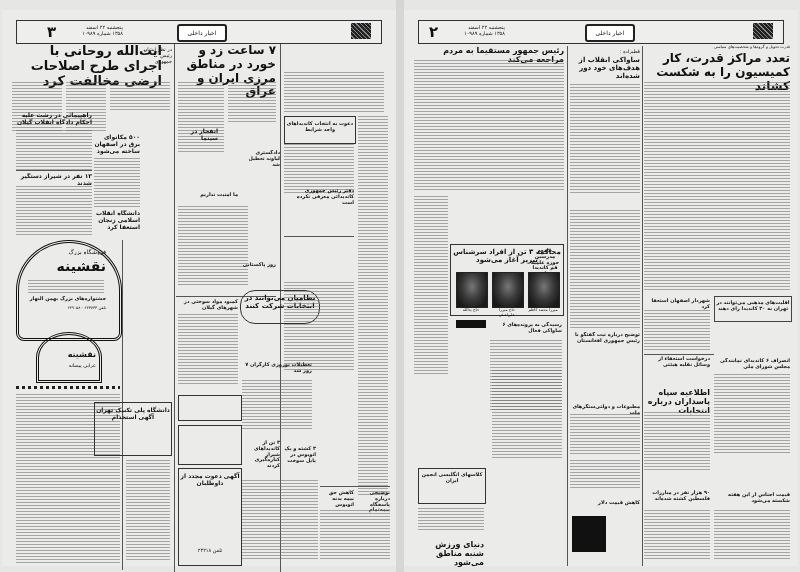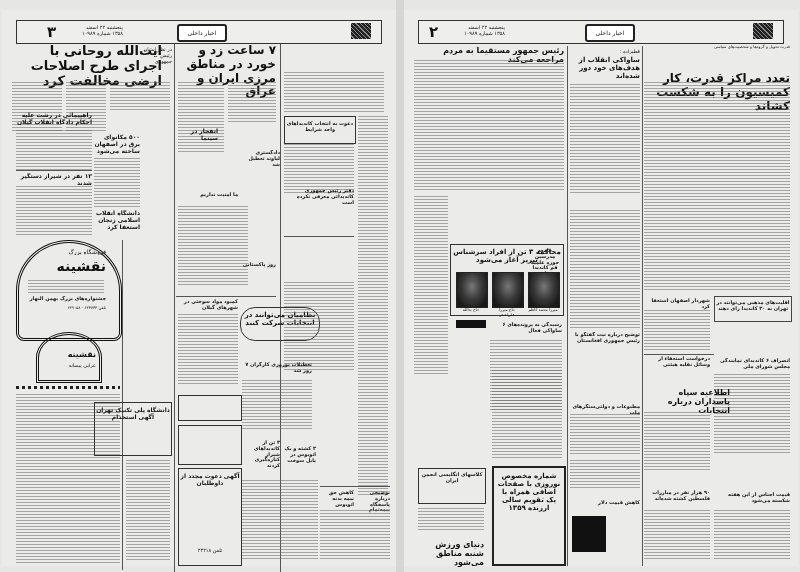--- a/index.html
+++ b/index.html
@@ -82,21 +82,21 @@
     <div class="text" style="left:176px;top:72px;width:46px;height:70px;"></div>
     <div class="text" style="left:226px;top:72px;width:48px;height:40px;"></div>
     <div class="blk hl" style="left:176px;top:118px;width:40px;font-size:6px;">انفجار در سینما</div>
     <div class="blk hl" style="left:244px;top:140px;width:34px;font-size:5px;">دادگستری لیاوند تعطیل شد</div>
     <div class="blk hl" style="left:176px;top:182px;width:60px;font-size:5px;">ما امنیت نداریم</div>
     <div class="text" style="left:176px;top:196px;width:70px;height:80px;"></div>
     <div class="blk hl" style="left:240px;top:252px;width:34px;font-size:5px;">روز پاکستانی</div>
     <div class="rule-h" style="left:174px;top:286px;width:100px;"></div>
     <div class="blk hl" style="left:176px;top:289px;width:60px;font-size:5px;">کمبود مواد سوختی در شهرهای گیلان</div>
     <div class="text" style="left:176px;top:304px;width:60px;height:70px;"></div>
-    <div class="box" style="left:238px;top:297px;width:78px;height:32px;border-radius:15px;">
+    <div class="box" style="left:238px;top:280px;width:78px;height:32px;border-radius:15px;">
       <div class="hl" style="font-size:7px;margin-top:3px;">نظامیان می‌توانند در انتخابات شرکت کنند</div>
     </div>
     <div class="box" style="left:176px;top:385px;width:62px;height:24px;"></div>
     <div class="box" style="left:176px;top:415px;width:62px;height:38px;"></div>
     <div class="box" style="left:176px;top:458px;width:62px;height:96px;">
       <div class="hl" style="font-size:6px;margin-top:4px;">آگهی دعوت مجدد از داوطلبان</div>
       <div style="font-size:5px;margin-top:60px;">تلفن ۲۳۲۱۸</div>
     </div>
 
     <div class="text" style="left:282px;top:62px;width:100px;height:40px;"></div>
@@ -135,21 +135,21 @@
     <div class="blk hl" style="left:10px;top:36px;width:150px;font-size:8px;">رئیس جمهور مستقیماً به مردم مراجعه می‌کند</div>
     <div class="text" style="left:10px;top:50px;width:150px;height:130px;"></div>
     <div class="rule-v" style="left:163px;top:36px;height:520px;"></div>
 
     <div class="blk" style="left:166px;top:38px;width:70px;font-size:5px;">قطبزاده :</div>
     <div class="blk hl" style="left:166px;top:46px;width:70px;font-size:7px;">ساواکی انقلاب از هدف‌های خود دور شده‌اند</div>
     <div class="text" style="left:166px;top:74px;width:70px;height:110px;"></div>
     <div class="rule-v" style="left:238px;top:36px;height:520px;"></div>
 
     <div class="blk" style="left:240px;top:34px;width:146px;font-size:4px;">قدرت تحویل و گروه‌ها و شخصیت‌های سیاسی</div>
-    <div class="blk hl" style="left:240px;top:42px;width:146px;font-size:12px;margin-top:20px;">تعدد مراکز قدرت، کار کمیسیون را به شکست کشاند</div>
+    <div class="blk hl" style="left:240px;top:42px;width:146px;font-size:12px;">تعدد مراکز قدرت، کار کمیسیون را به شکست کشاند</div>
     <div class="text" style="left:240px;top:72px;width:146px;height:210px;"></div>
 
     <div class="box" style="left:46px;top:234px;width:112px;height:70px;">
       <div class="hl" style="font-size:7px;margin-top:3px;">محاکمه ۳ تن از افراد سرشناس تبریز آغاز می‌شود</div>
     </div>
     <div class="photo" style="left:52px;top:262px;width:30px;height:34px;"></div>
     <div class="photo" style="left:88px;top:262px;width:30px;height:34px;"></div>
     <div class="photo" style="left:124px;top:262px;width:30px;height:34px;"></div>
     <div class="caption" style="left:52px;top:297px;width:30px;">حاج یدالله</div>
     <div class="caption" style="left:88px;top:297px;width:30px;">حاج میرزا علی‌اصغر</div>
@@ -164,37 +164,34 @@
     <div class="text" style="left:166px;top:200px;width:70px;height:120px;"></div>
     <div class="blk hl" style="left:166px;top:322px;width:70px;font-size:5px;">توضیح درباره نیت گفتگو با رئیس جمهوری افغانستان</div>
     <div class="blk hl" style="left:166px;top:394px;width:70px;font-size:5px;">مطبوعات و دولتی‌ستگرهای ملت</div>
     <div class="text" style="left:166px;top:404px;width:70px;height:40px;"></div>
 
     <div class="box" style="left:14px;top:458px;width:66px;height:34px;">
       <div class="hl" style="font-size:5px;margin-top:3px;">کلاسهای انگلیسی انجمن ایران</div>
     </div>
     <div class="text" style="left:14px;top:498px;width:66px;height:22px;"></div>
     <div class="blk hl" style="left:14px;top:530px;width:66px;font-size:8px;">دنیای ورزش شنبه مناطق می‌شود</div>
-    <div class="box" style="left:88px;top:456px;width:70px;height:96px;border:2px solid #222;">
-      <div class="hl" style="font-size:7px;margin:4px 2px 0;">شماره مخصوص نوروزی با صفحات اضافی همراه با یک تقویم سالی ارزنده ۱۳۵۹</div>
-    </div>
     <div class="text" style="left:88px;top:360px;width:70px;height:90px;"></div>
     <div class="text" style="left:166px;top:450px;width:70px;height:30px;"></div>
     <div class="blk hl" style="left:166px;top:490px;width:70px;font-size:5px;">کاهش قیمت دلار</div>
     <div class="darkbox" style="left:168px;top:506px;width:34px;height:36px;"></div>
 
     <div class="box" style="left:310px;top:286px;width:76px;height:24px;border:1px solid #444;">
       <div class="hl" style="font-size:5px;margin-top:3px;">اقلیت‌های مذهبی می‌توانند در تهران به ۳۰ کاندیدا رای دهند</div>
     </div>
     <div class="blk hl" style="left:240px;top:288px;width:66px;font-size:5px;">شهردار اصفهان استعفا کرد</div>
     <div class="text" style="left:240px;top:300px;width:66px;height:40px;"></div>
     <div class="rule-h" style="left:240px;top:344px;width:70px;"></div>
     <div class="blk hl" style="left:240px;top:346px;width:66px;font-size:5px;">درخواست استعفاء از وسائل نقلیه هیئتی</div>
     <div class="blk hl" style="left:310px;top:348px;width:76px;font-size:5px;">انصراف ۶ کاندیدای نمایندگی مجلس شورای ملی</div>
     <div class="text" style="left:310px;top:364px;width:76px;height:80px;"></div>
-    <div class="blk hl" style="left:240px;top:378px;width:66px;font-size:8px;padding-left:20px;">اطلاعیه سپاه پاسداران درباره انتخابات</div>
+    <div class="blk hl" style="left:240px;top:378px;width:66px;font-size:8px;">اطلاعیه سپاه پاسداران درباره انتخابات</div>
     <div class="text" style="left:240px;top:402px;width:66px;height:60px;"></div>
     <div class="blk hl" style="left:240px;top:480px;width:66px;font-size:5px;">۹۰ هزار نفر در مبارزات فلسطین کشته شده‌اند</div>
     <div class="text" style="left:240px;top:500px;width:66px;height:50px;"></div>
     <div class="blk hl" style="left:310px;top:482px;width:76px;font-size:5px;">قیمت اجناس از این هفته شکسته می‌شود</div>
     <div class="text" style="left:310px;top:500px;width:76px;height:50px;"></div>
   </div>
 </div>
 
 </body></html>

